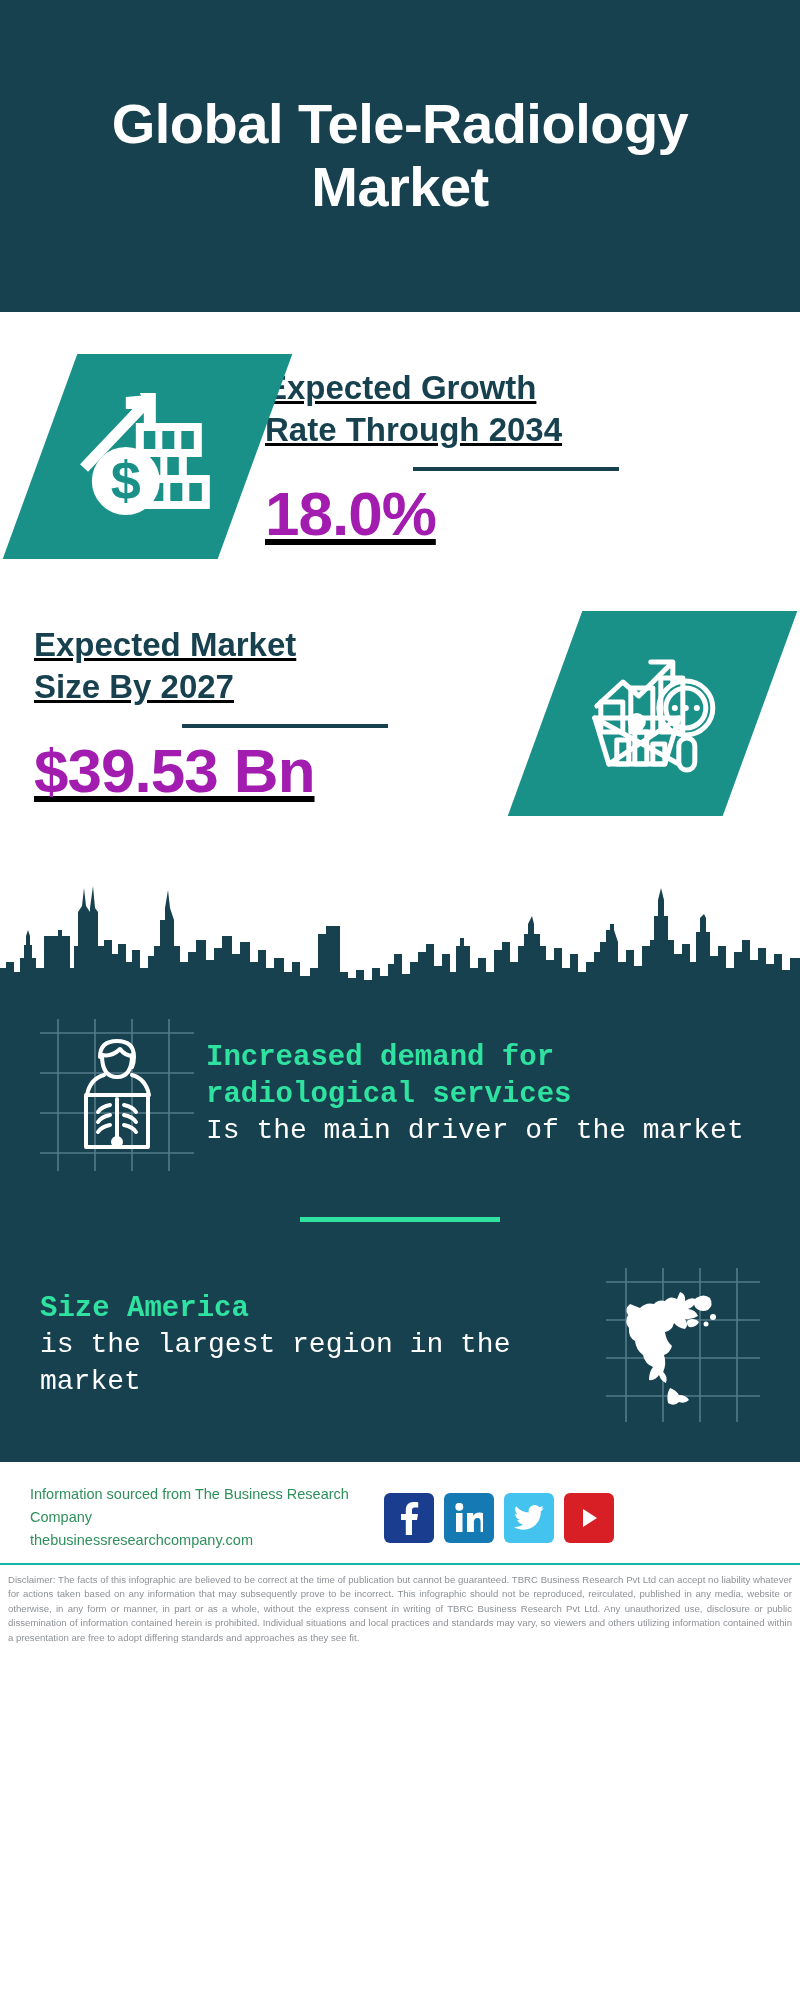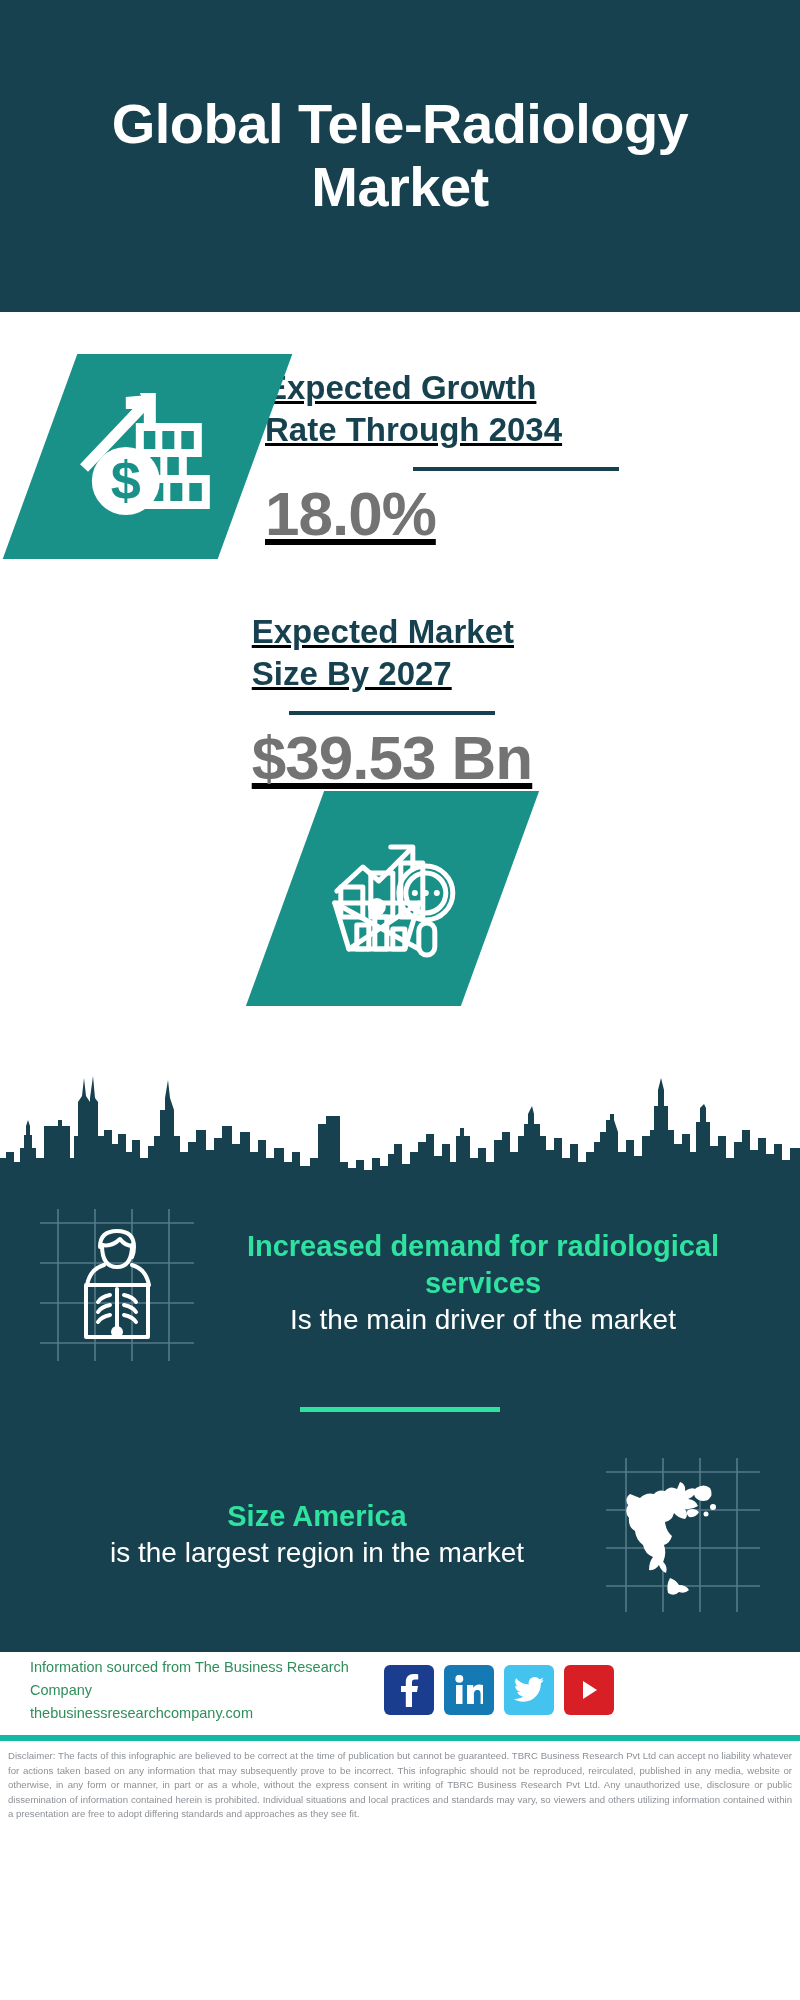--- a/index.html
+++ b/index.html
@@ -27,94 +27,94 @@
     font-weight:bold;
     text-align:center;
     letter-spacing:-0.5px;
   }
 
   
   .white-zone { width:800px; position:relative; background:#ffffff; }
 
   .stat-row { display:flex; align-items:center; width:800px; }
   .stat-row.left-icon { padding:0 24px 0 40px; }
-  .stat-row.right-icon { padding:0 40px 0 24px;flex-direction:column; }
+  .stat-row.right-icon { padding:0 40px 0 24px; }
 
   .para {
     width:215px; height:205px; flex:0 0 215px;
     background:#1a9188;
     transform:skewX(-20deg);
     position:relative;
     display:flex; align-items:center; justify-content:center;
   }
   .para > .glyph { transform:skewX(20deg); display:block; }
 
   .stat-text { flex:1 1 auto; text-align:left; padding:0 10px;text-decoration:underline; }
   .stat-title {
     color:#17414f;
     font-size:33px; font-weight:bold; line-height:1.28;
   }
   .stat-rule {
     width:206px; height:4px; background:#17414f;
     margin:16px auto 10px auto;
   }
   .stat-value {
-    color:#737373;
+    color:#a21caf;
     font-size:62px; font-weight:bold; line-height:1.05;
     letter-spacing:-1px;
   }
 
   
   .dark-zone {
     width:800px; position:relative; background:#17414f;
   }
   .skyline-wrap {
     width:800px; height:145px; position:relative;
     background:#ffffff; overflow:hidden;
   }
   .skyline-wrap svg { display:block; width:800px; height:145px; }
 
   .fact { display:flex; align-items:center; width:800px; padding:0 34px; }
-  .fact .copy { flex:1 1 auto; text-align:center; padding:0 6px; }
+  .fact .copy { flex:1 1 auto; padding:0 6px;font-family:Liberation Mono, monospace; }
   .fact-head {
     color:#2fe2a0; font-weight:bold; font-size:29px; line-height:1.28;
   }
   .fact-sub {
     color:#ffffff; font-size:28px; line-height:1.3; font-weight:normal;
   }
   .grid-icon { flex:0 0 166px; width:166px; height:166px; position:relative; }
   .grid-icon svg { display:block; width:166px; height:166px; }
 
   .divider {
     width:200px; height:5px; background:#2fe2a0;
     margin:40px auto;
   }
 
   
   .footer {
     width:644px; background:#ffffff;
-    padding:4px 30px 10px 30px;
+    padding:21px 30px 10px 30px;
     display:flex; align-items:center; justify-content:flex-start;
   }
   .source { color:#2f8f5b; font-size:14.5px; line-height:1.6; }
   .socials { display:flex; gap:10px; align-items:center; }
   .social {
     width:50px; height:50px; border-radius:6px;
     display:flex; align-items:center; justify-content:center;
     color:#fff;
   }
   .s-fb { background:#1b3d8f; }
   .s-li { background:#1579b3; }
   .s-tw { background:#45c3ef; }
   .s-yt { background:#d81f26; }
   .social svg { display:block; }
 
   .disclaimer {
     width:800px; padding:8px 8px 10px 8px;
-    border-top:6px solid #14b8a6;
+    border-top:2px solid #14b8a6;
     color:#8d9196; font-size:9.6px; line-height:1.52;
     text-align:justify;
   }
 </style>
 </head>
 <body>
 
 <div class="infographic">
 
   <div class="header">

